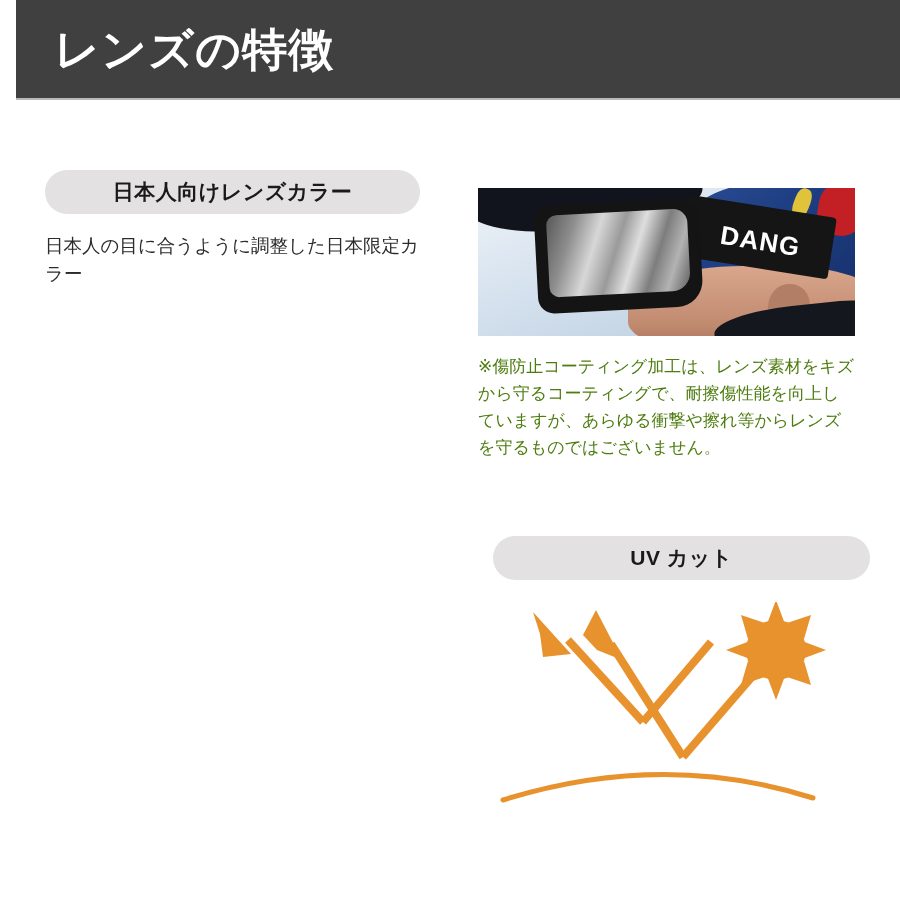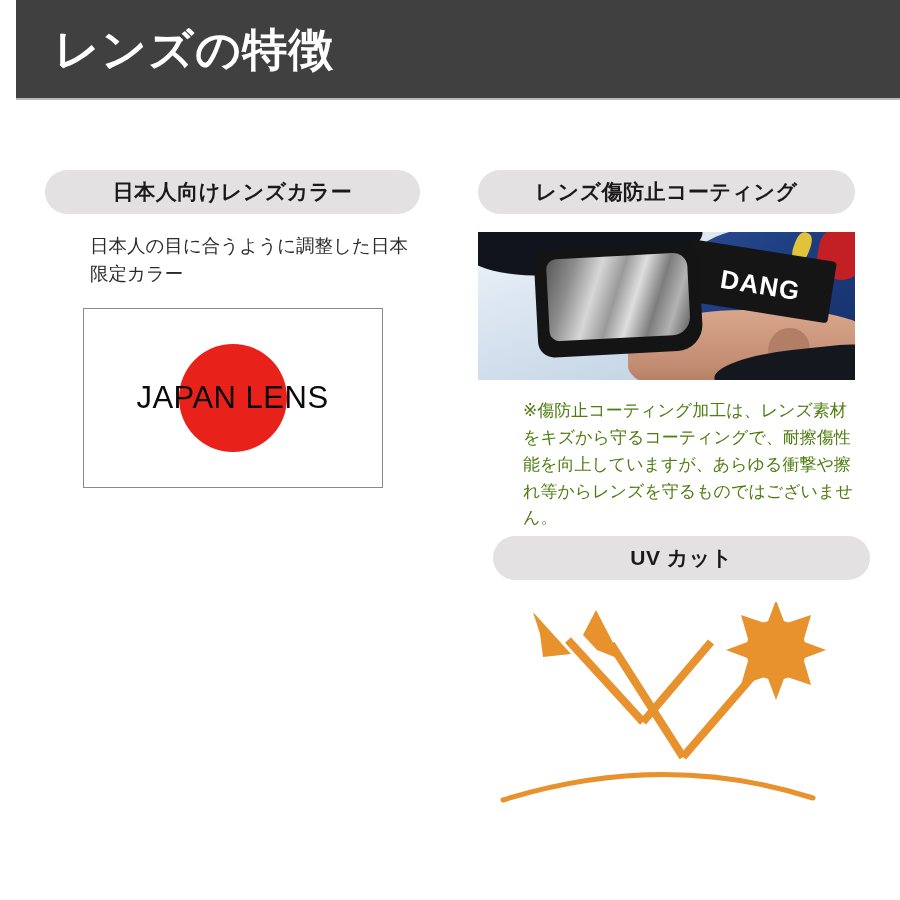--- a/index.html
+++ b/index.html
@@ -51,21 +51,20 @@
     color: #1a1a1a;
     letter-spacing: 0.5px;
   }
 
   .desc {
     margin-top: 18px;
     font-size: 18.5px;
     line-height: 1.52;
     color: #2b2b2b;
     font-weight: 400;
-    margin-left: 45px;
   }
 
   .note {
     font-size: 17px;
     line-height: 1.58;
     color: #4d7c0f;
   }
 
   
   .flag-wrap { margin-top: 20px; display: flex; justify-content: center; }
@@ -241,30 +240,23 @@
 
   <div class="header">
     <div class="header-title">レンズの特徴</div>
   </div>
 
   <div class="grid">
 
     <div class="card card-tl">
       <div class="pill">日本人向けレンズカラー</div>
       <div class="desc">日本人の目に合うように調整した日本限定カラー</div>
-      <div class="flag-wrap">
-        <div class="flag">
-          <div class="flag-disc"></div>
-          <div class="flag-text">JAPAN LENS</div>
-        </div>
-      </div>
     </div>
 
     <div class="card card-tr">
-      <div class="pill">レンズ傷防止コーティング</div>
 
       <div class="photo">
         <div class="ph-sky"></div>
         <div class="ph-beanie"></div>
         <div class="ph-beanie-yellow"></div>
         <div class="ph-beanie-red"></div>
         <div class="ph-face"></div>
         <div class="ph-ear"></div>
         <div class="ph-hat"></div>
         <div class="ph-strap"></div>

